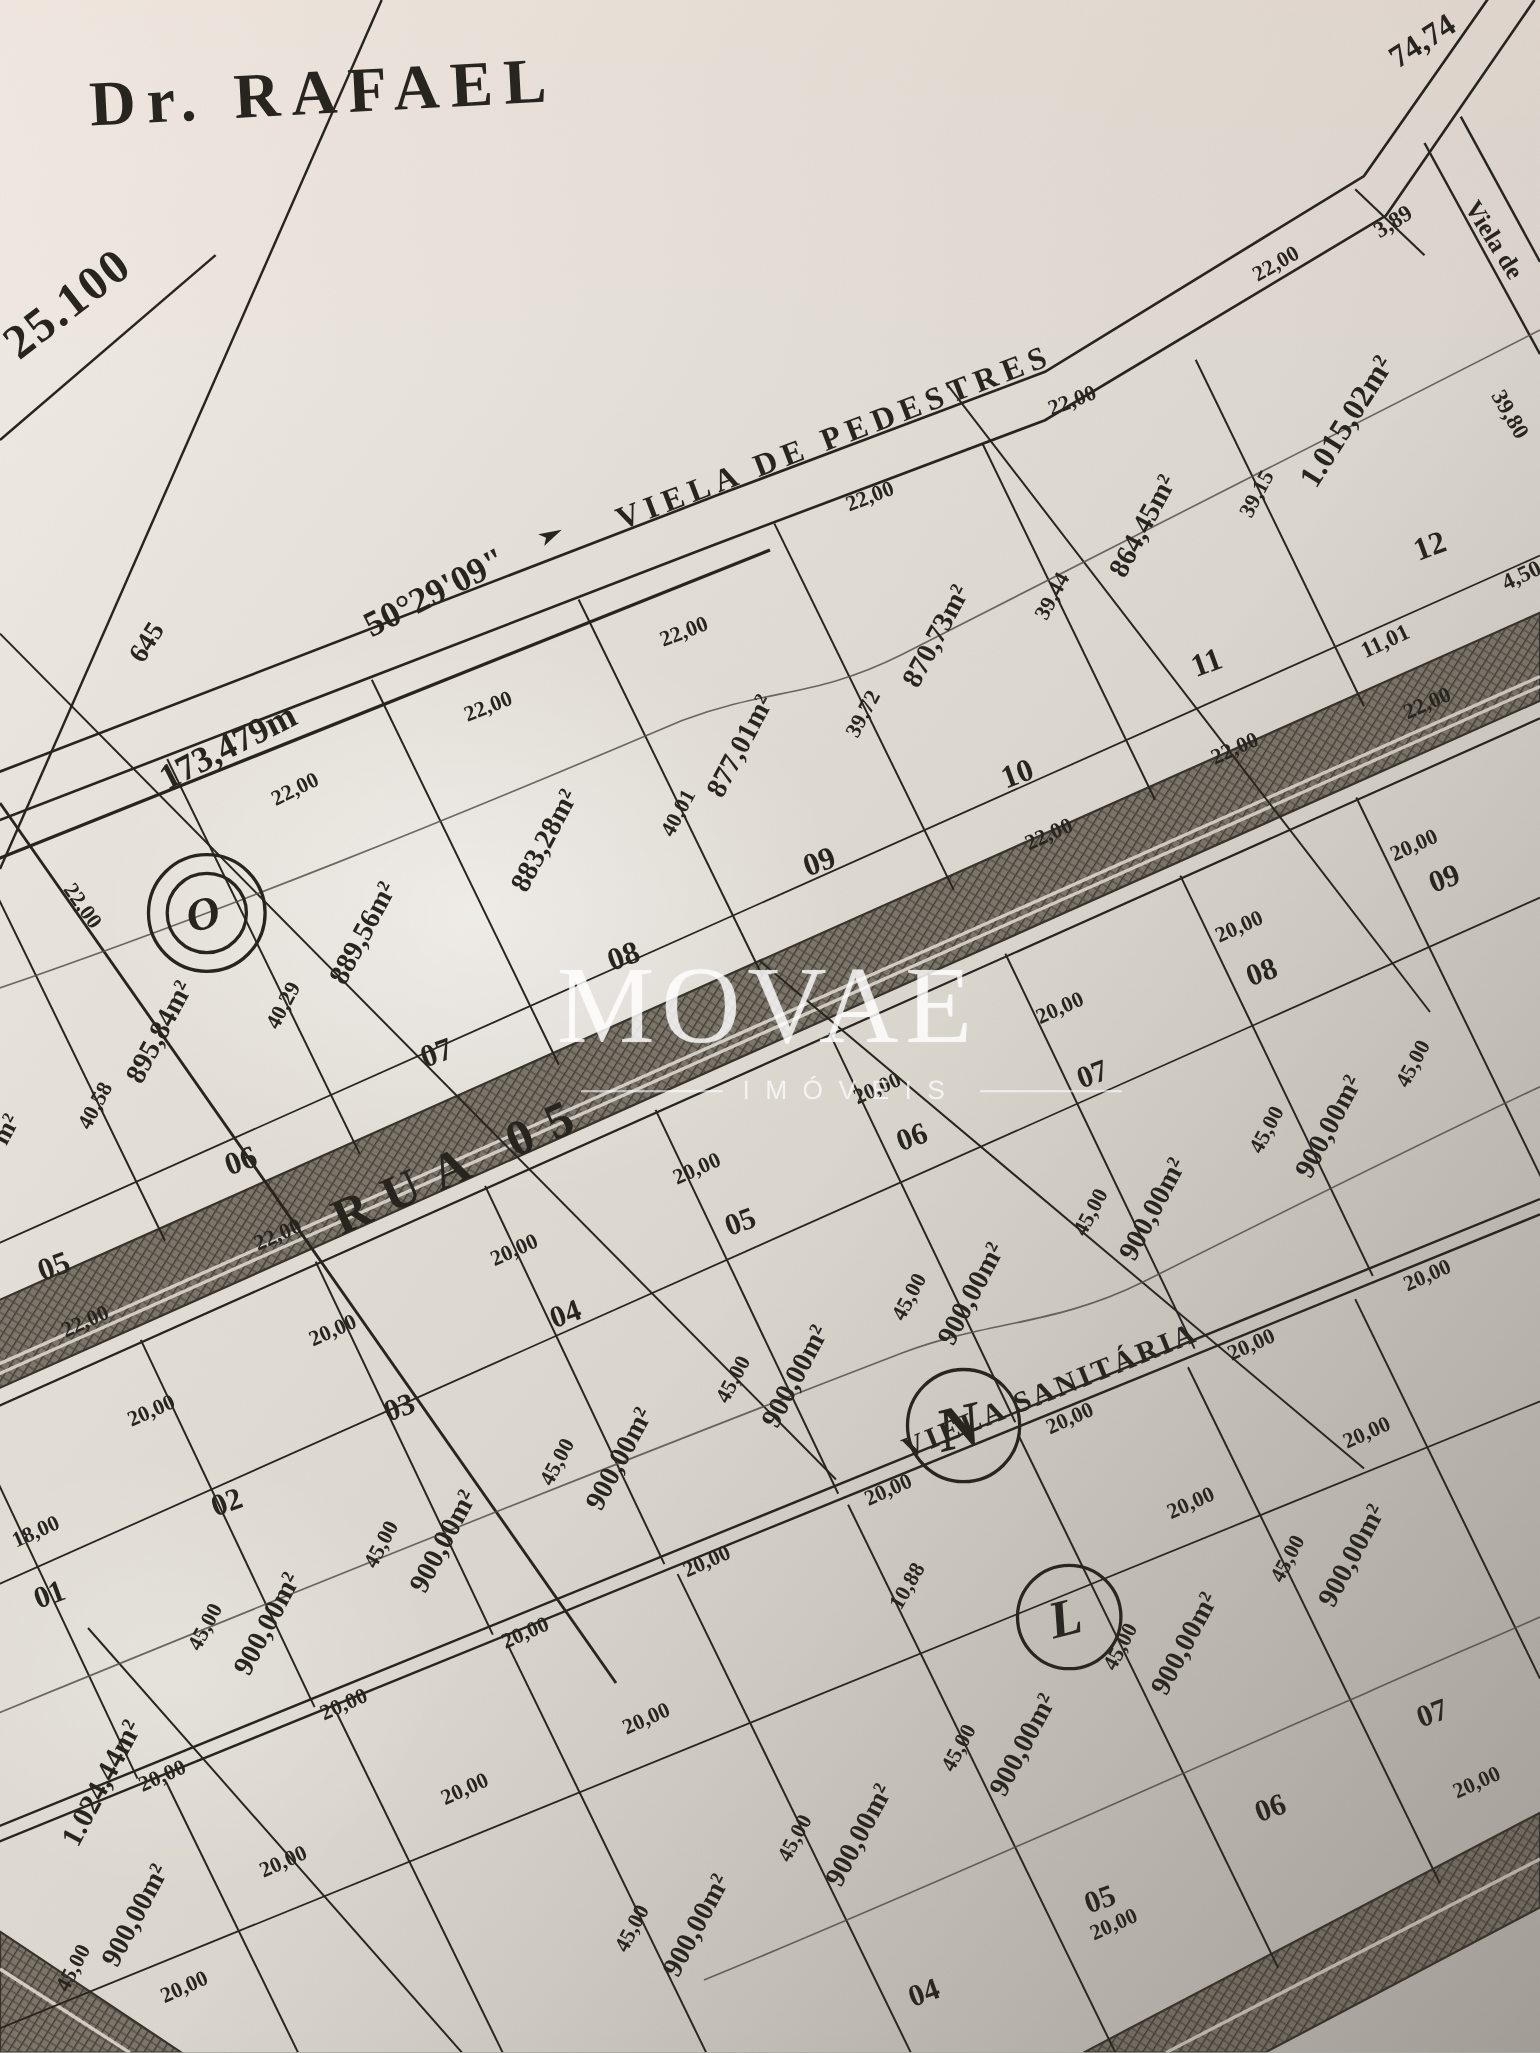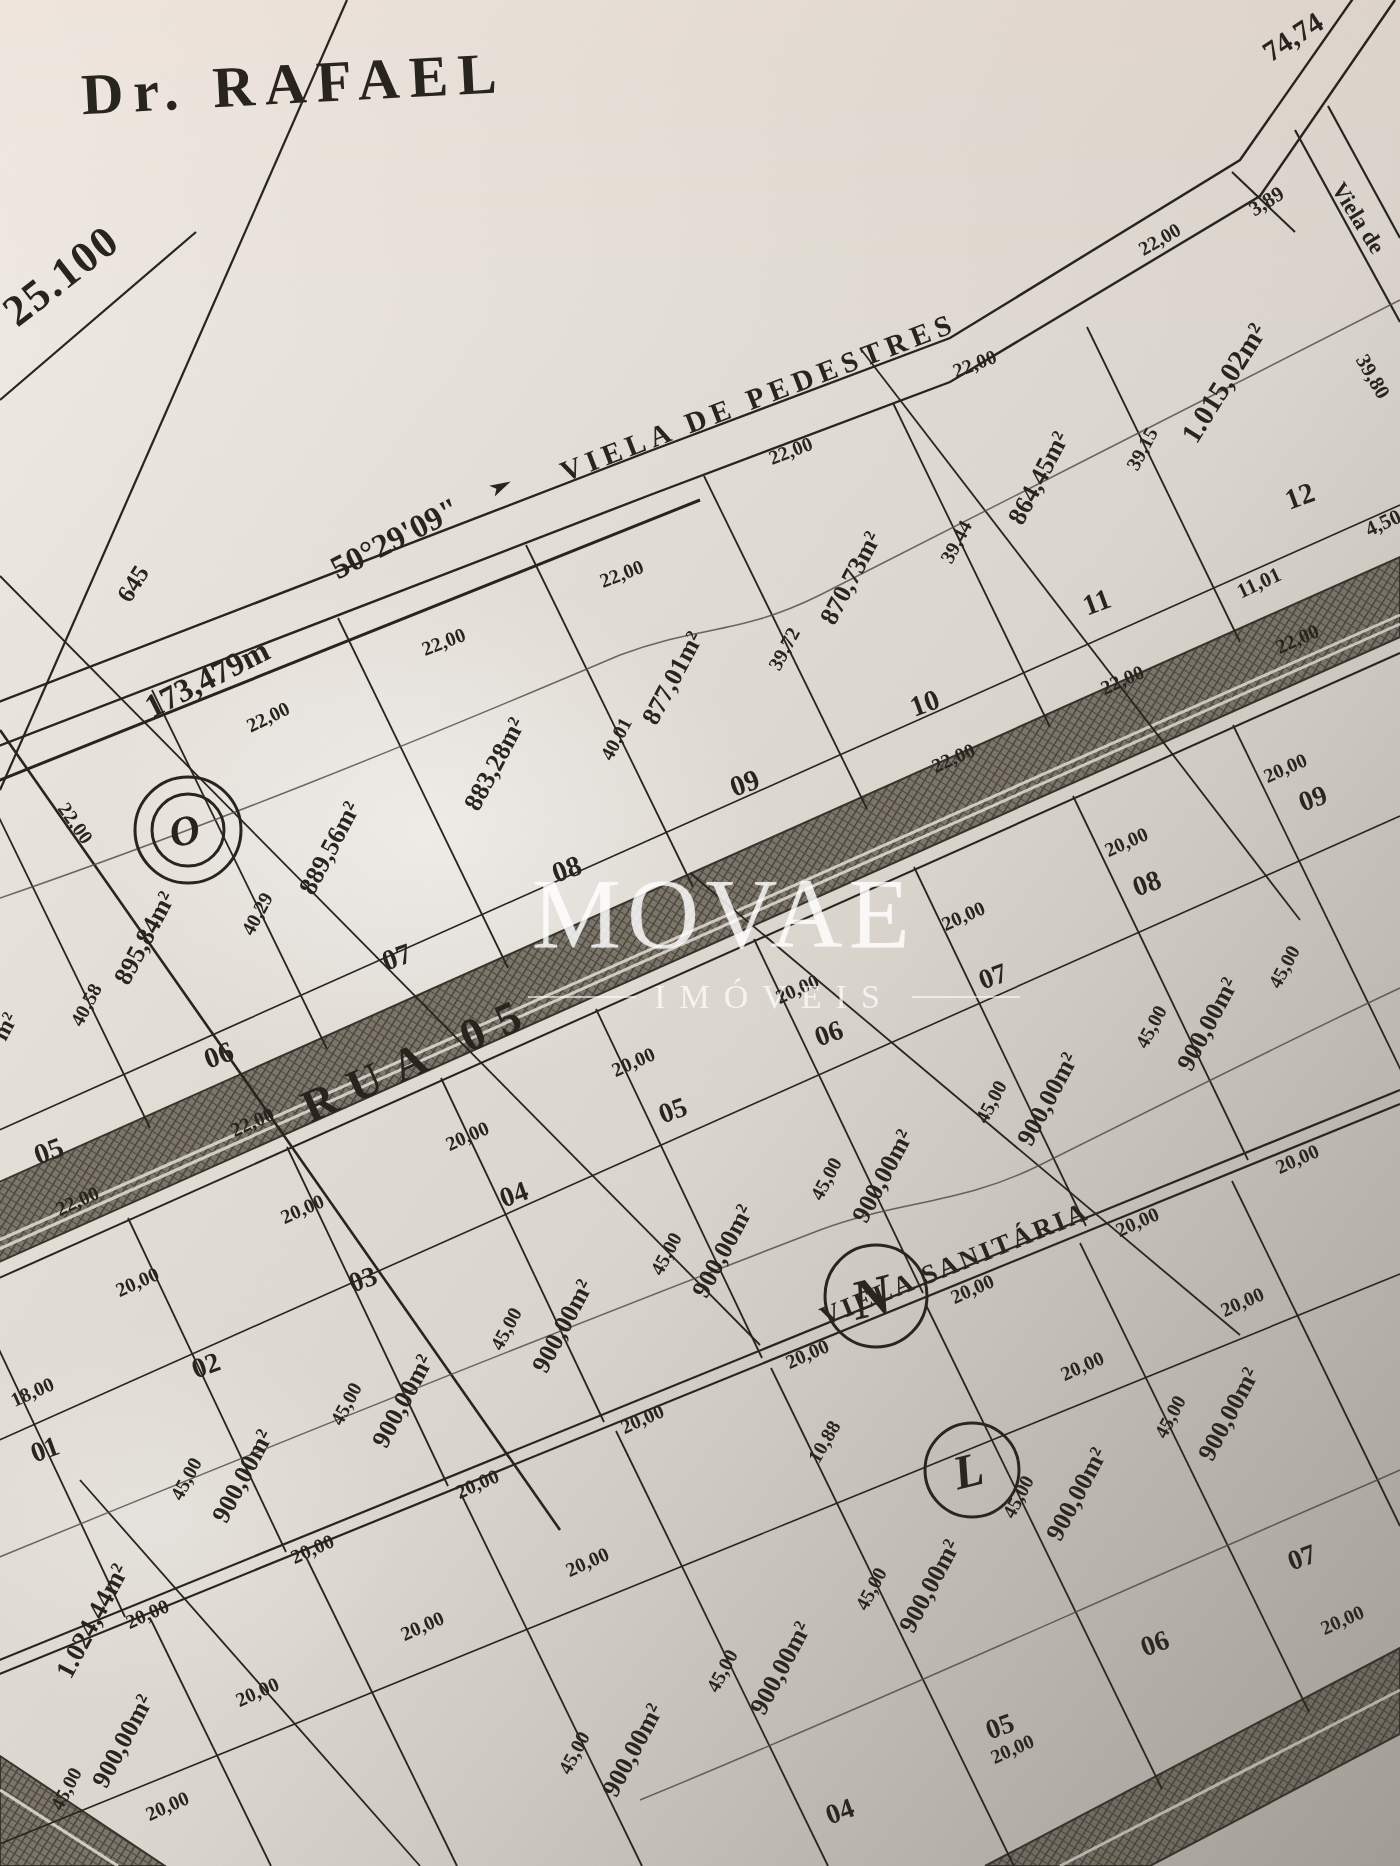--- a/index.html
+++ b/index.html
@@ -2,29 +2,29 @@
 <html><head>
 <meta charset="utf-8">
 <style>
   html,body{margin:0;padding:0;background:#888;}
   .stage{position:relative;width:1400px;height:1866px;overflow:hidden;
          font-family:"Liberation Serif", serif;background:#ddd8d1;}
   svg{position:absolute;left:0;top:0;}
   .map-label{font-family:"Liberation Serif", serif;fill:#26231e;}
   
   .watermark{position:absolute;left:0;top:0;width:100%;height:100%;pointer-events:none;}
-  .wm-brand{position:absolute;left:444px;top:856px;width:560px;text-align:center;
+  .wm-brand{position:absolute;left:418px;top:856px;width:560px;text-align:center;
             font-size:100px;font-weight:400;color:rgba(255,255,255,0.78);
             letter-spacing:6px;font-family:"Liberation Serif", serif;
             text-shadow:0 0 2px rgba(255,255,255,0.25);}
   .wm-sub-row{position:absolute;left:528px;top:978px;width:492px;display:flex;
               align-items:center;gap:18px;}
   .wm-line{flex:1;height:2px;background:rgba(255,255,255,0.6);}
-  .wm-sub{color:rgba(255,255,255,0.72);font-size:34px;letter-spacing:14px;
-          font-family:Liberation Serif, serif;}
+  .wm-sub{color:rgba(255,255,255,0.72);font-size:24px;letter-spacing:14px;
+          font-family:Liberation Sans, sans-serif;}
 </style>
 </head>
 <body>
 
 <div class="stage">
   <svg id="map-svg" width="1400" height="1866" viewBox="0 0 1400 1866">
     <defs>
       <linearGradient id="paperGrad" x1="0" y1="0" x2="1" y2="1">
         <stop offset="0" stop-color="#f3eee6"></stop>
         <stop offset="0.35" stop-color="#e3ded6"></stop>

